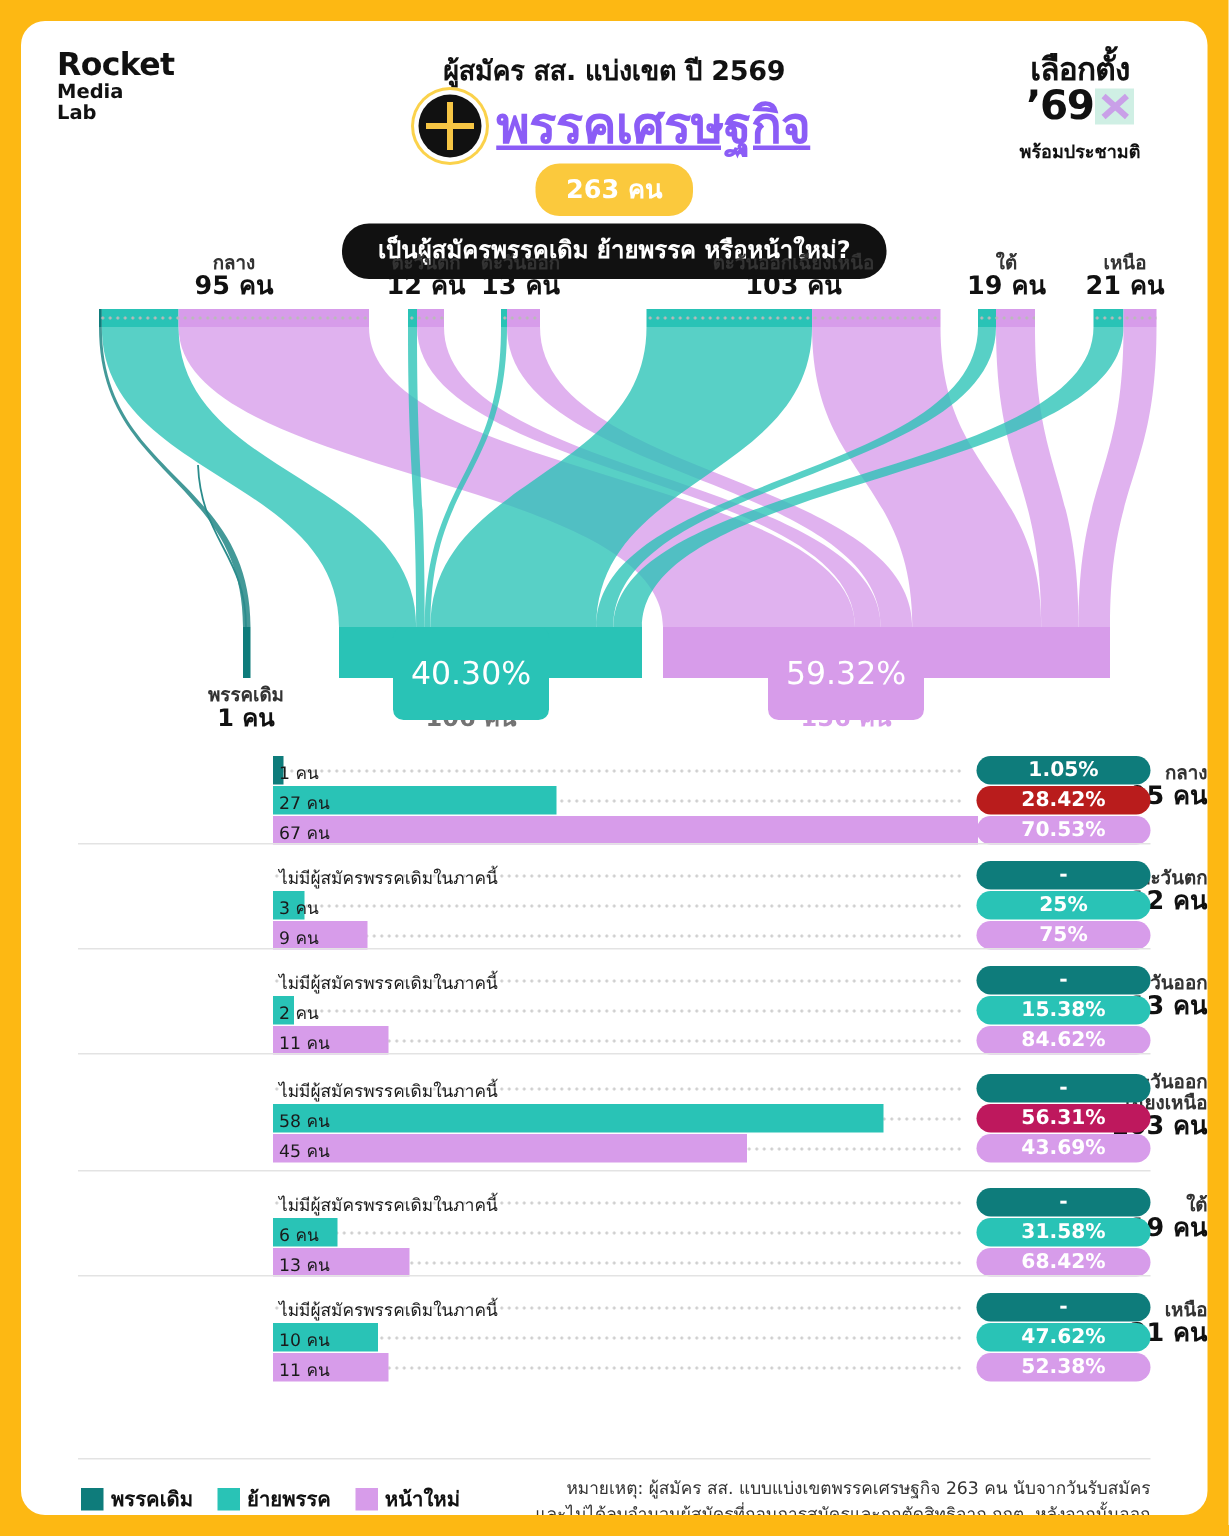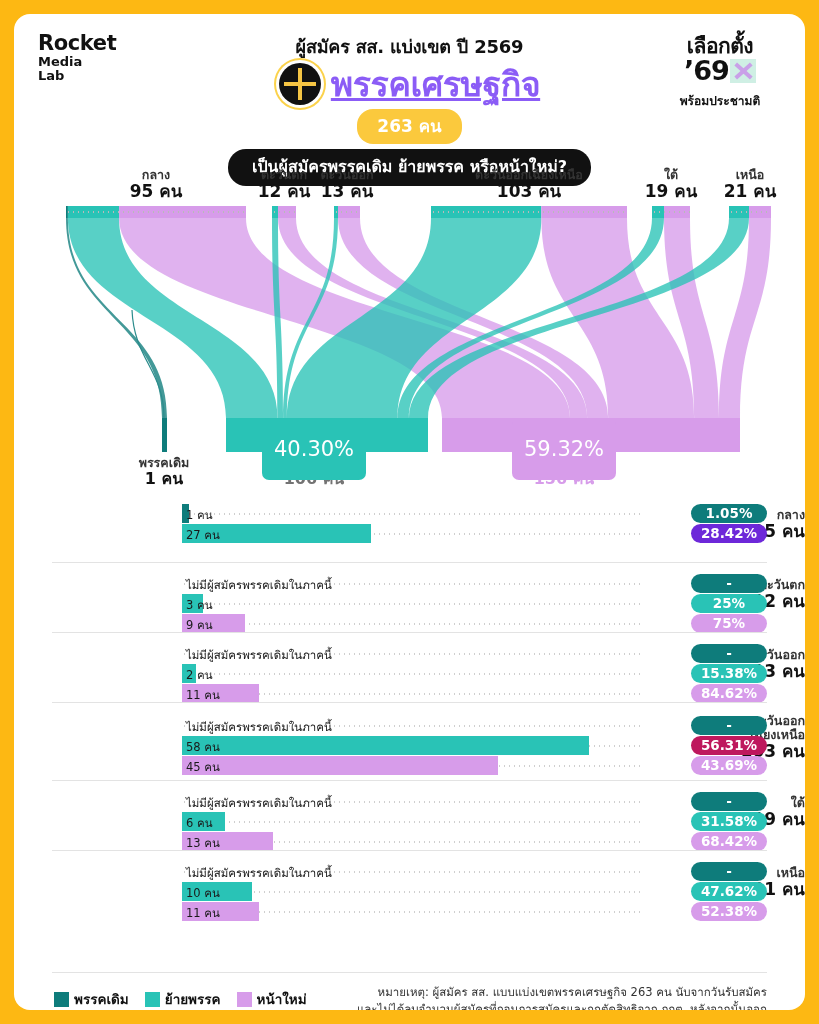--- a/index.html
+++ b/index.html
@@ -61,21 +61,21 @@
   .reg-label .n{font-size:12.5px;color:#333;font-weight:bold;}
   .reg-label .v{font-size:17px;color:#111;font-weight:bold;}
   .rows{position:absolute;left:168px;right:38px;top:6px;}
   .row{position:relative;height:19px;margin-bottom:1px;}
   .dots{position:absolute;left:0;right:126px;top:9px;height:2px;
         background-image:radial-gradient(circle,#CFCFCF 1px,transparent 1px);
         background-size:5px 2px;background-repeat:repeat-x;}
   .bar{position:absolute;left:0;top:0;height:19px;}
   .bar .txt{position:absolute;left:4px;top:2px;font-size:11.5px;color:#1a1a1a;white-space:nowrap;font-weight:normal;}
   .bar.none{background:transparent;}
-  .pill{position:absolute;right:0;top:0;width:76px;height:19px;border-radius:10px;
+  .pill{position:absolute;right:0;top:0;width:116px;height:19px;border-radius:10px;
         color:#fff;font-weight:bold;font-size:13.5px;text-align:center;line-height:19px;}
 
   
   .footer{position:absolute;left:0;bottom:26px;width:791px;}
   .foot-div{position:absolute;left:38px;right:38px;top:-12px;height:1px;background:#E3E3E3;}
   .legend{position:absolute;left:40px;top:4px;display:flex;gap:16px;align-items:center;}
   .lg{display:flex;align-items:center;gap:5px;font-size:13.5px;font-weight:bold;color:#111;}
   .sw{width:15px;height:15px;display:inline-block;}
   .foot-note{position:absolute;right:38px;top:0;width:470px;text-align:right;
      font-size:11.5px;line-height:1.45;color:#333;}
@@ -217,21 +217,28 @@
             <div class="bar" style="width: 7.01493px; background: rgb(14, 124, 123);">
               <span class="txt">1 คน</span>
             </div>
             <div class="pill" style="background: rgb(14, 124, 123);">1.05%</div>
           </div>
           <div class="row">
             <div class="dots"></div>
             <div class="bar" style="width: 189.403px; background: rgb(41, 195, 182);">
               <span class="txt">27 คน</span>
             </div>
-            <div class="pill" style="background: #6d28d9;">28.42%</div>
+            <div class="pill" style="background: #b91c1c;">28.42%</div>
+          </div>
+          <div class="row">
+            <div class="dots"></div>
+            <div class="bar" style="width: 470px; background: rgb(215, 156, 234);">
+              <span class="txt">67 คน</span>
+            </div>
+            <div class="pill" style="background: rgb(215, 156, 234);">70.53%</div>
           </div>
         </div>
       </div>
       <div class="bgroup">
         <div class="divider" style="top: 0px;"></div>
         <div class="reg-label" style="top: 16px;">
           <div class="n">ตะวันตก</div>
           <div class="v">12 คน</div>
         </div>
         <div class="rows" style="top: 12px;">

